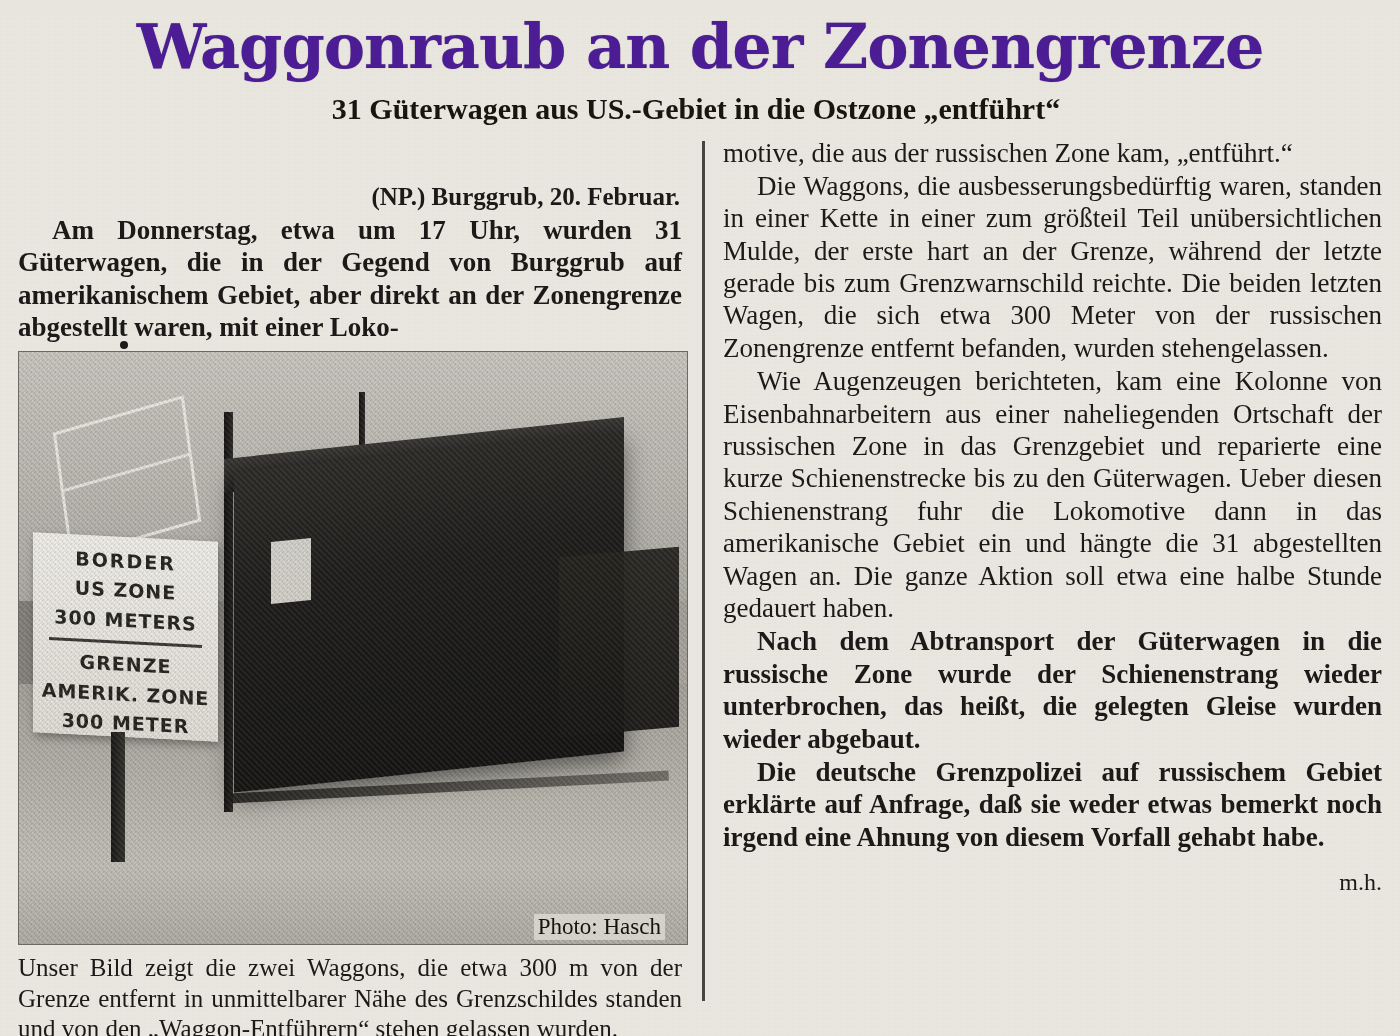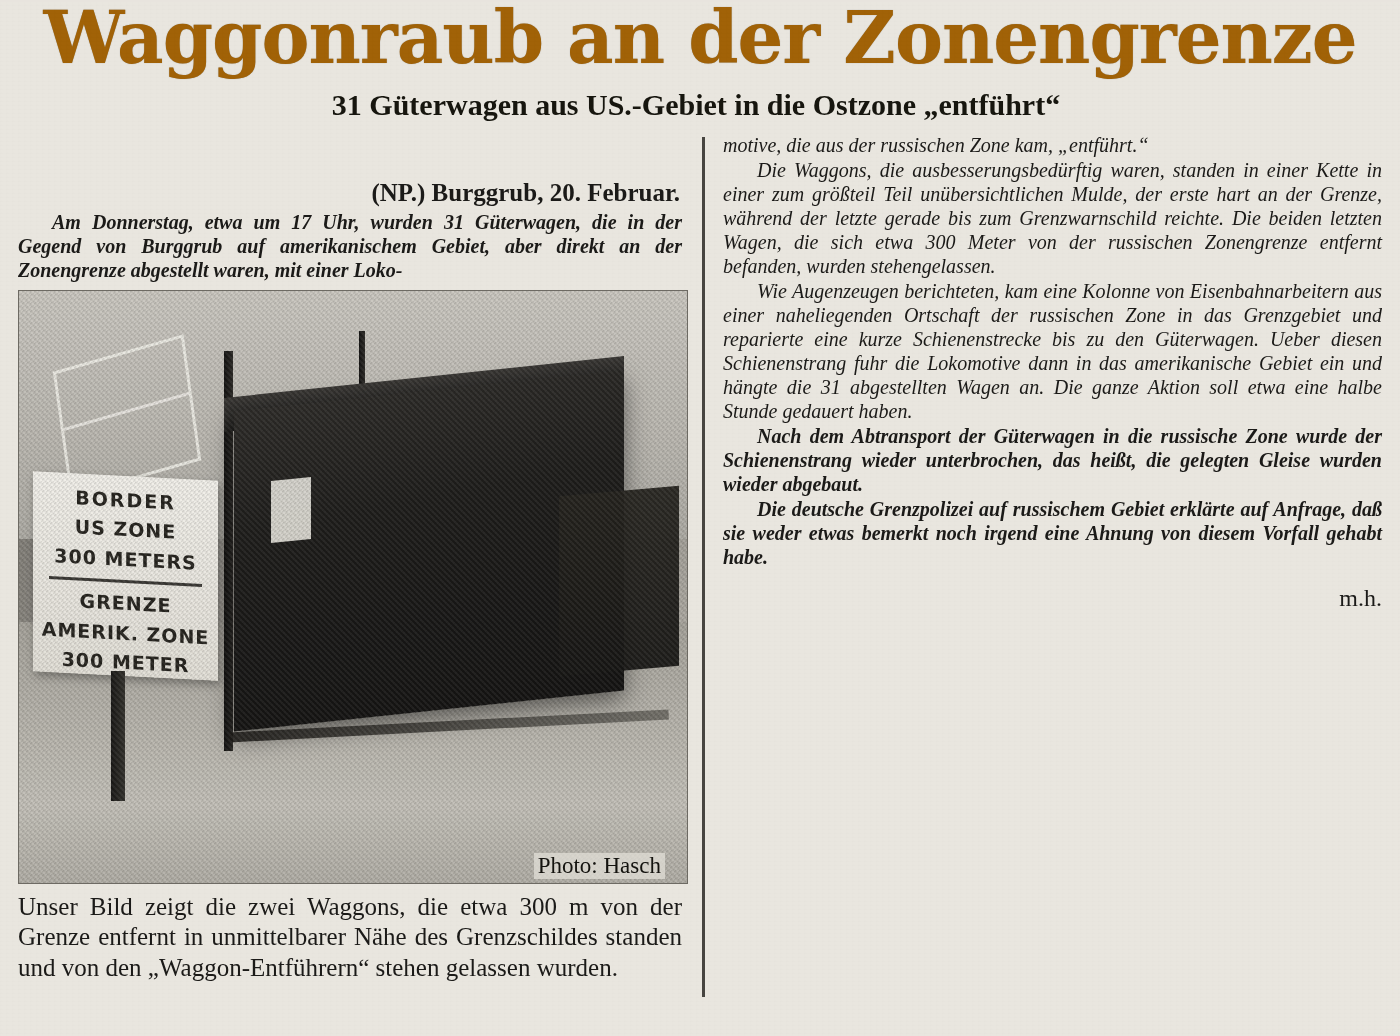--- a/index.html
+++ b/index.html
@@ -33,26 +33,26 @@
     pointer-events: none;
     opacity: 0.25;
     background-image:
       repeating-linear-gradient(0deg, rgba(0,0,0,0.035) 0px, rgba(0,0,0,0) 2px, rgba(0,0,0,0) 4px),
       repeating-linear-gradient(90deg, rgba(0,0,0,0.025) 0px, rgba(0,0,0,0) 3px, rgba(0,0,0,0) 6px);
   }
   .headline {
     text-align: center;
     font-family: "DejaVu Serif", serif;
     font-weight: 900;
-    font-size: 72px;
+    font-size: 62px;
     line-height: 1.0;
     letter-spacing: -1px;
-    margin: 2px 0 0 0;
+    margin: 16px 0 0 0;
     padding: 0 30px;
-    color: #a16207;
+    color: #4c1d95;
     text-shadow: 0 0 1px rgba(0,0,0,0.35);
   }
   .subhead {
     text-align: center;
     font-family: "Liberation Serif", serif;
     font-weight: 700;
     font-size: 30px;
     line-height: 1.15;
     margin: 14px 8px 10px 0;
     padding: 0 20px;
@@ -87,27 +87,26 @@
   }
   .dateline {
     text-align: right;
     font-size: 25px;
     line-height: 1.25;
     font-weight: 700;
     margin: 0 0 2px 0;
     padding-right: 2px;
   }
   p.body {
-    font-size: 20px;
+    font-size: 27px;
     line-height: 1.20;
     text-align: justify;
     margin: 0 0 1px 0;
     font-family: "Liberation Serif", serif;
     hyphens: manual;
-    font-style: italic;
   }
   p.bold {
     font-weight: 700;
   }
   p.indent {
     text-indent: 34px;
   }
   .photo-wrap {
     margin-top: 8px;
     position: relative;

